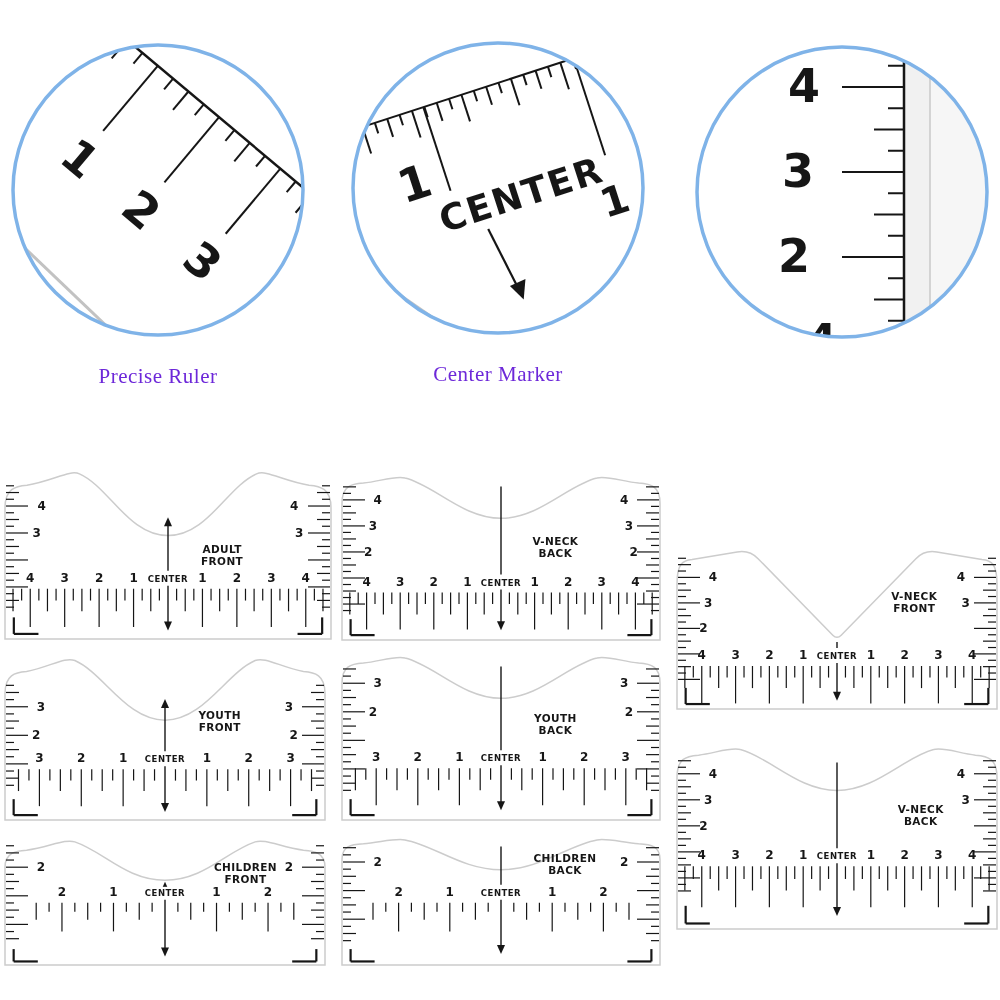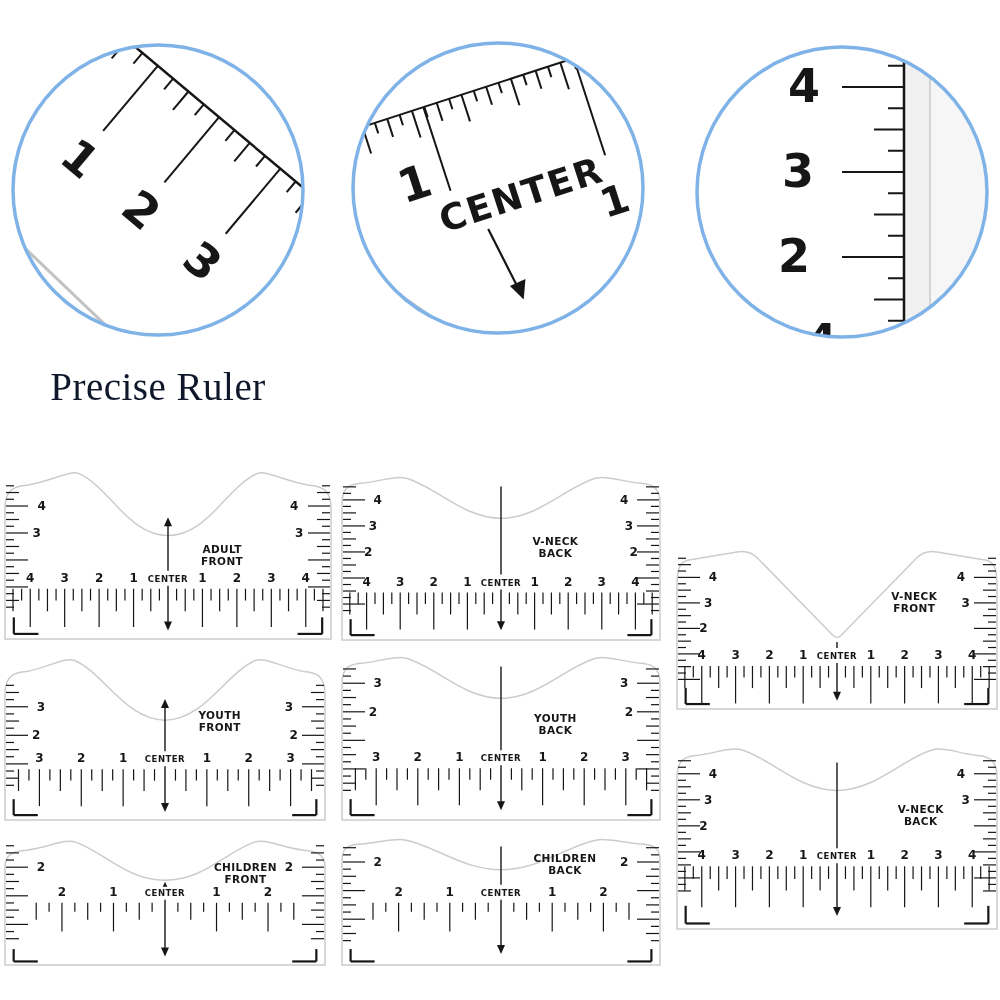--- a/index.html
+++ b/index.html
@@ -1,19 +1,19 @@
 <!DOCTYPE html>
 <html><head>
 <meta charset="utf-8">
 <style>
   html,body{margin:0;padding:0;background:#fff;}
   .canvas{position:relative;width:1000px;height:1000px;background:#ffffff;overflow:hidden;font-family:"DejaVu Sans",sans-serif;}
   .feature{position:absolute;width:300px;margin:0;}
   .feature svg{display:block;}
-  .feature figcaption{margin-top:24px;text-align:center;font-family:"Liberation Serif","DejaVu Serif",serif;font-size:39px;color:#0f172a;letter-spacing:.5px;}
+  .feature figcaption{margin-top:24px;text-align:center;font-family:"Liberation Serif","DejaVu Serif",serif;font-size:21px;color:#6d28d9;letter-spacing:.5px;}
   .ruler{position:absolute;}
 </style>
 </head>
 <body>
 
 <div class="canvas">
 
   <figure class="feature" style="left:8px;top:40px">
     <svg width="300" height="300" viewBox="0 0 300 300">
       <defs>
@@ -104,20 +104,21 @@
           <text x="20" y="26" font-size="36" font-weight="700" letter-spacing="2" text-anchor="middle" fill="#161616" font-family="DejaVu Sans, sans-serif">CENTER</text>
           <text x="107" y="62" font-size="40" font-weight="600" text-anchor="middle" fill="#161616" font-family="DejaVu Sans, sans-serif">1</text>
           <line x1="-22" y1="36" x2="-12" y2="100" stroke="#161616" stroke-width="2.2"></line>
           <polygon points="-19,97 -2,95 -10,114" fill="#161616"></polygon>
         </g>
         <line x1="30" y1="242" x2="158" y2="330" stroke="#c2c2c2" stroke-width="3"></line>
         <line x1="20" y1="252" x2="140" y2="334" stroke="#e9e9e9" stroke-width="2"></line>
       </g>
       <circle cx="150" cy="150" r="145" fill="none" stroke="#7fb3e8" stroke-width="3.5"></circle>
     </svg>
+    <figcaption>Center Marker</figcaption>
   </figure>
 
   <figure class="feature" style="left:692px;top:42px">
     <svg width="300" height="300" viewBox="0 0 300 300">
       <defs>
           <clipPath id="clipC">
             <circle cx="150" cy="150" r="145"></circle>
           </clipPath>
         </defs>
       <g clip-path="url(#clipC)">

